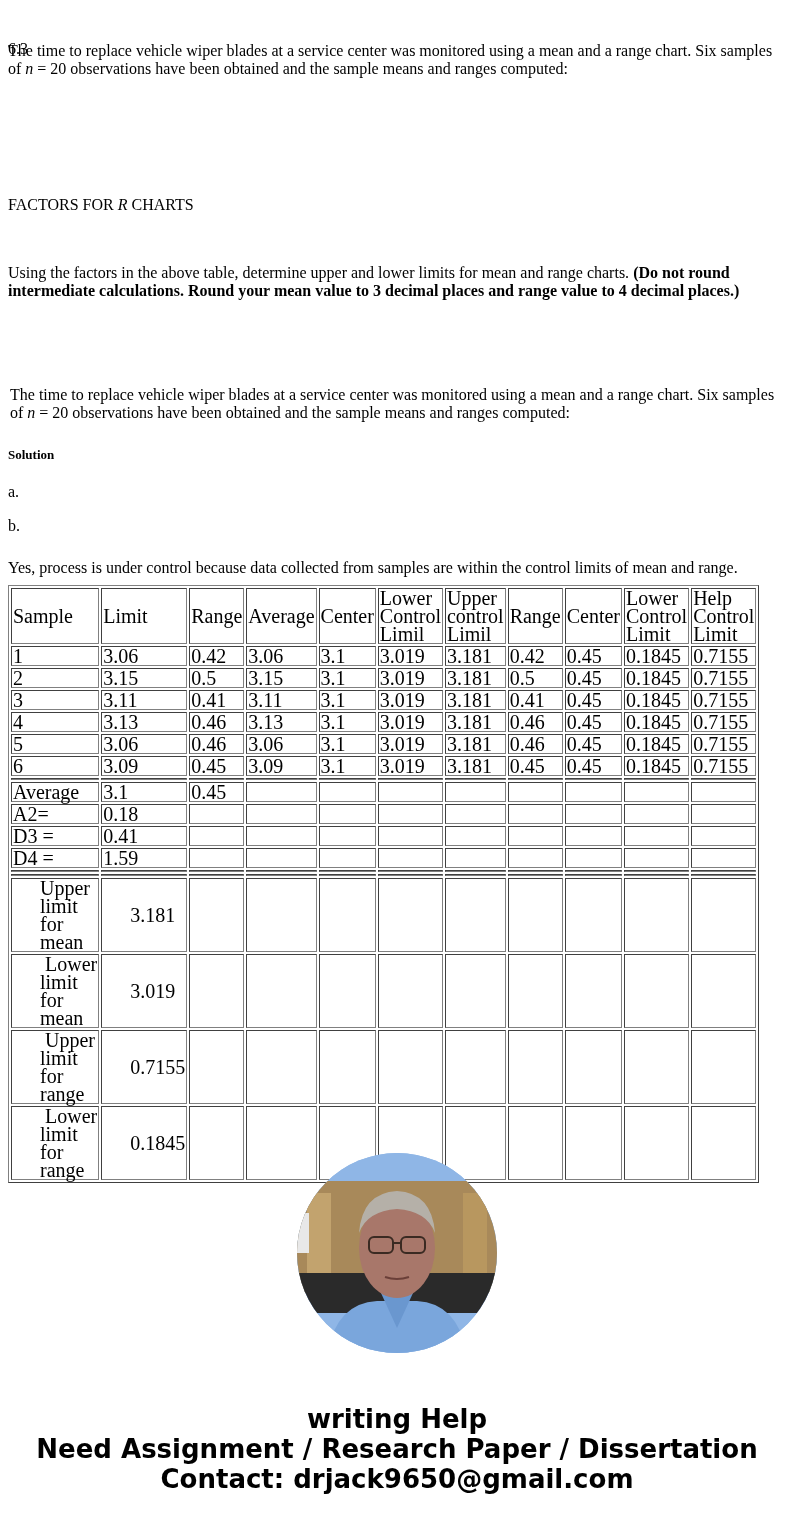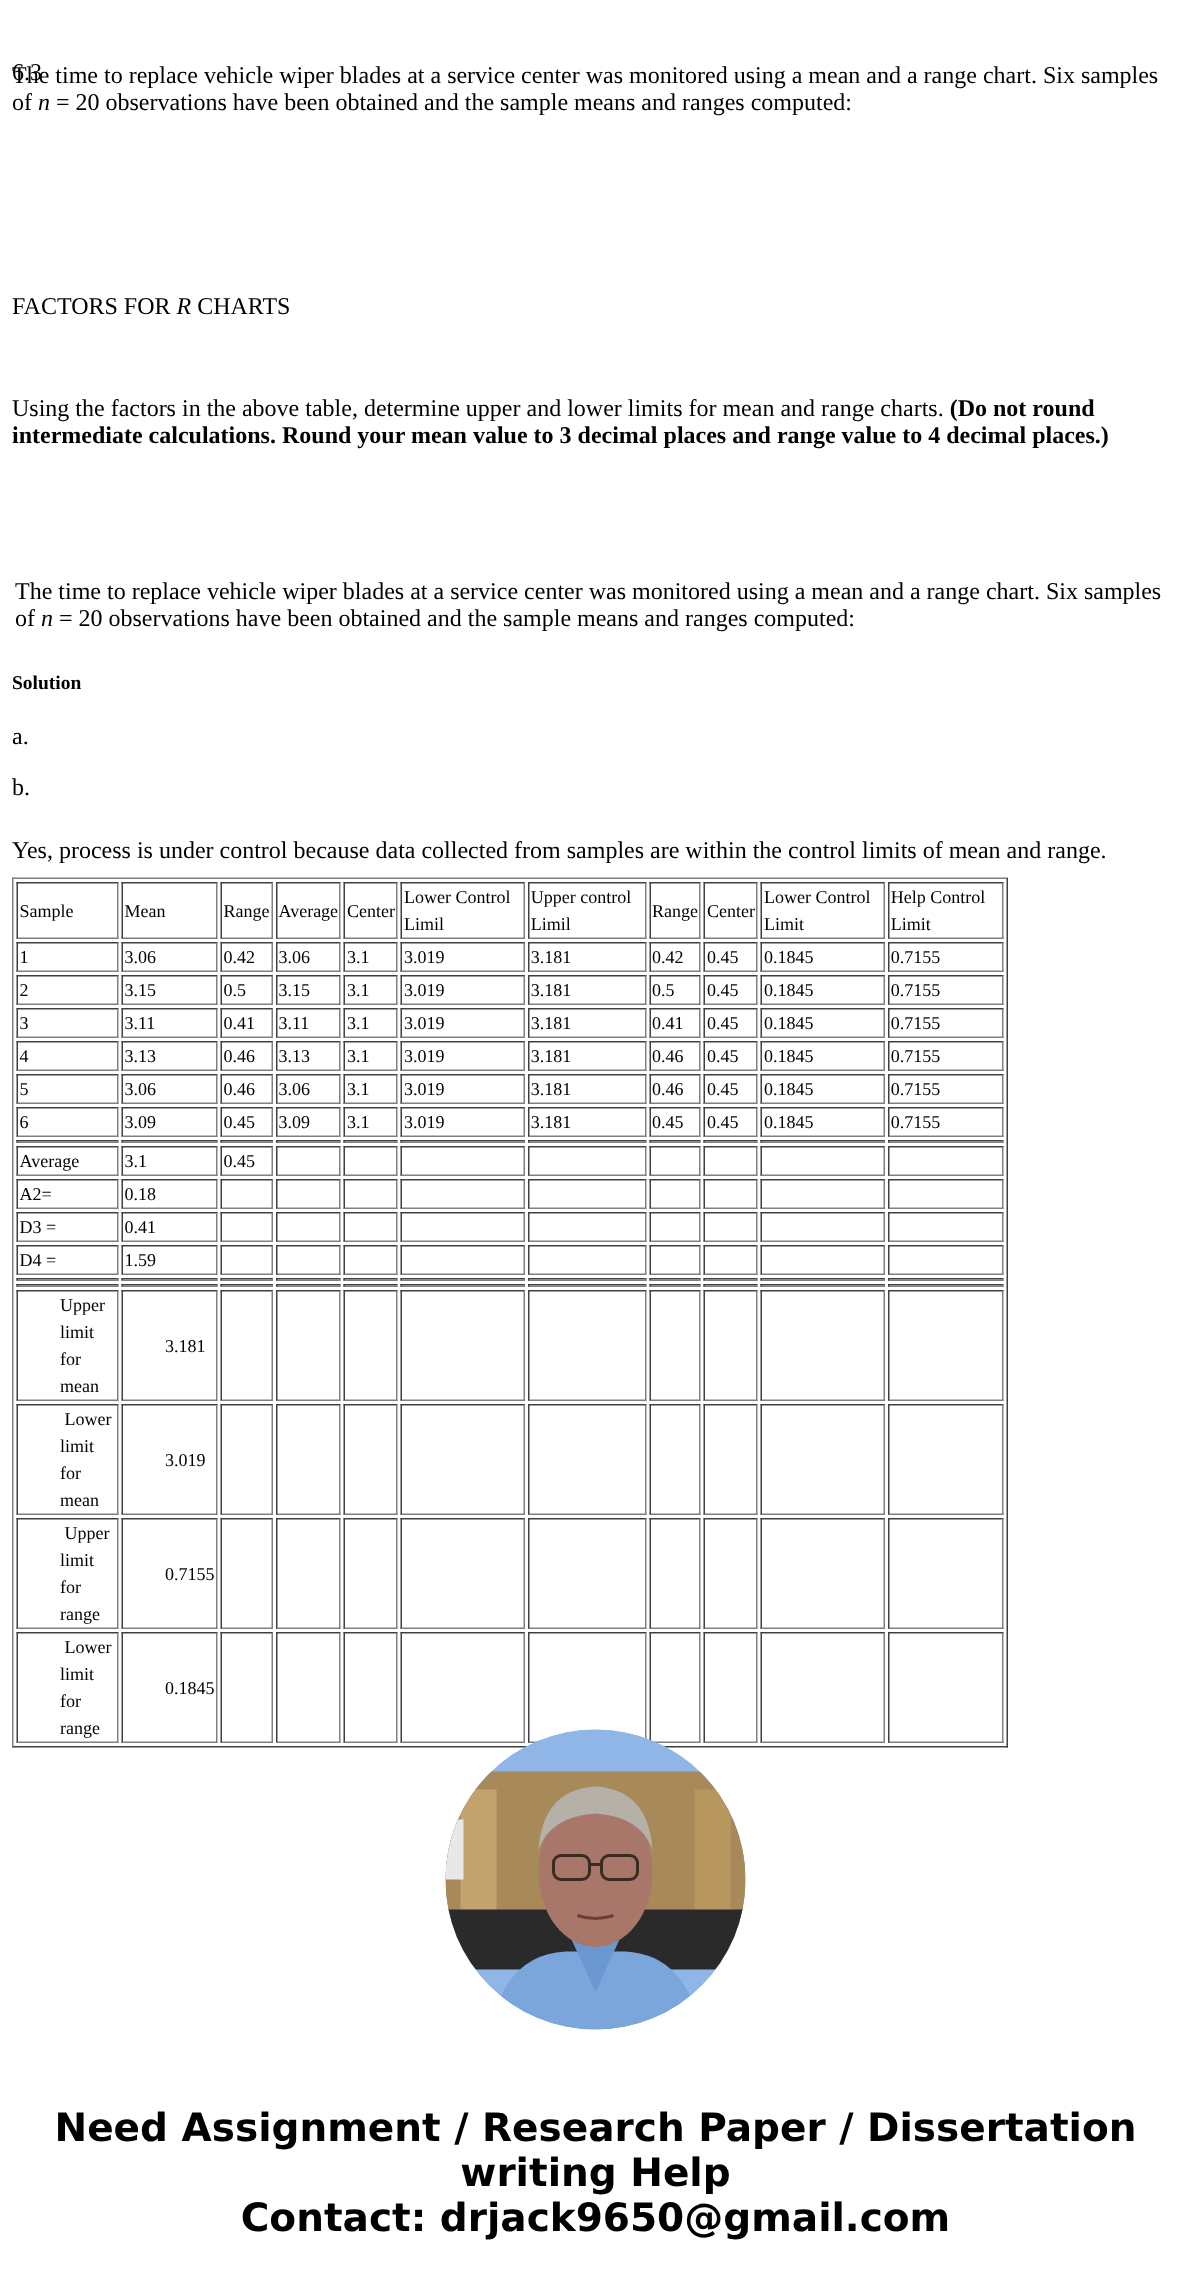--- a/index.html
+++ b/index.html
@@ -28,21 +28,21 @@
   table.data {
     position: absolute;
     left: 8px;
     top: 585px;
     width: 664px;
     border: 1px solid #808080;
     border-right-color: #404040;
     border-bottom-color: #404040;
     border-collapse: separate;
     border-spacing: 2px;
-    font-size: 12px;
+    font-size: 20px;
     line-height: 18px;
   }
   table.data td {
     border: 1px solid #404040;
     border-right-color: #808080;
     border-bottom-color: #808080;
     padding: 0 1px;
     vertical-align: middle;
     text-align: left;
   }
@@ -89,21 +89,21 @@
 
 <h3 class="block t-solution" style="margin:0">Solution</h3>
 <p class="block t-a">a.</p>
 <p class="block t-b">b.</p>
 <p class="block t-yes">Yes, process is under control because data collected from samples are within the control limits of mean and range.</p>
 
 <table class="data">
   <tbody>
     <tr class="row">
       <td class="c-sample">Sample</td>
-      <td>Mean</td>
+      <td>Limit</td>
       <td>Range</td>
       <td>Average</td>
       <td>Center</td>
       <td>Lower Control Limil</td>
       <td>Upper control Limil</td>
       <td>Range</td>
       <td>Center</td>
       <td>Lower Control Limit</td>
       <td>Help Control Limit</td>
     </tr>
@@ -349,16 +349,16 @@
     <ellipse cx="100" cy="95" rx="38" ry="50" fill="#a8776a"></ellipse>
     <path d="M62 80 Q65 40 100 38 Q135 40 138 80 Q130 58 100 56 Q70 58 62 80 Z" fill="#b5b0a8"></path>
     <rect x="72" y="84" width="24" height="16" rx="5" fill="none" stroke="#3a2a22" stroke-width="2"></rect>
     <rect x="104" y="84" width="24" height="16" rx="5" fill="none" stroke="#3a2a22" stroke-width="2"></rect>
     <line x1="96" y1="90" x2="104" y2="90" stroke="#3a2a22" stroke-width="2"></line>
     <path d="M88 124 Q100 128 112 124" stroke="#6a3f38" stroke-width="2" fill="none"></path>
   </svg>
 </div>
 
 <div class="footer">
+  <div>writing Help</div>
   <div>Need Assignment / Research Paper / Dissertation</div>
-  <div>writing Help</div>
   <div>Contact: drjack9650@gmail.com</div>
 </div>
 
 </body></html>

